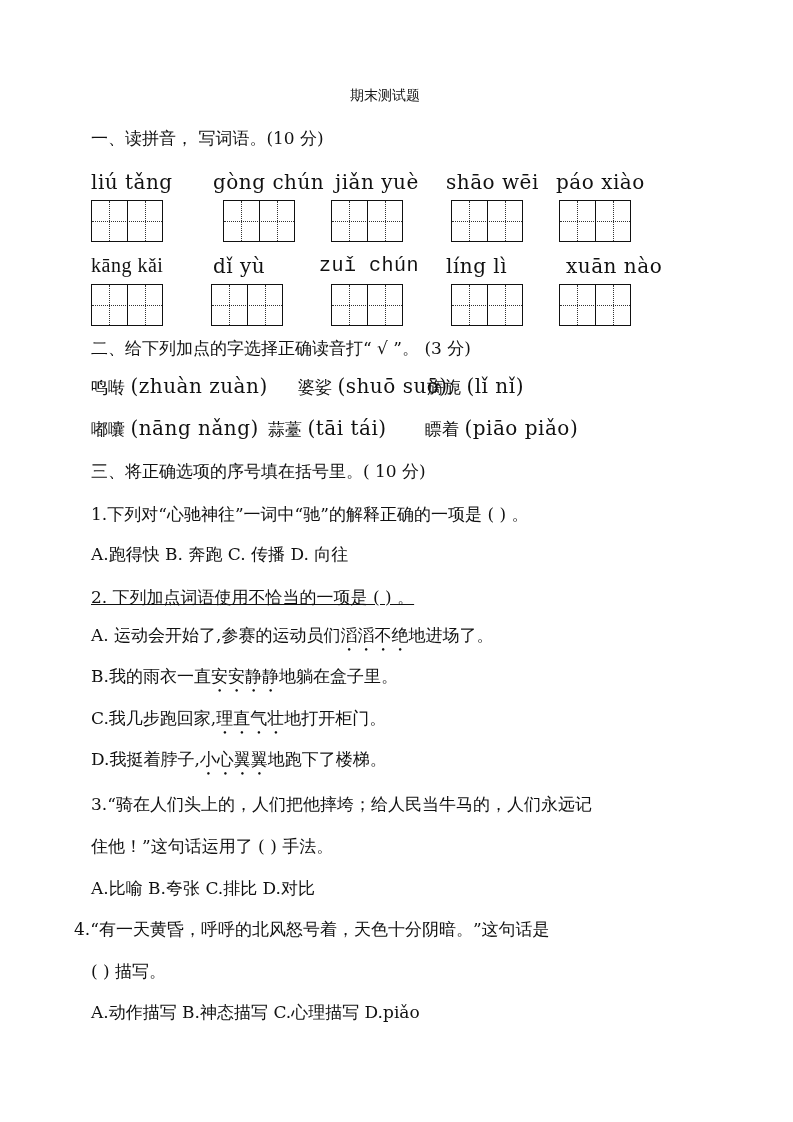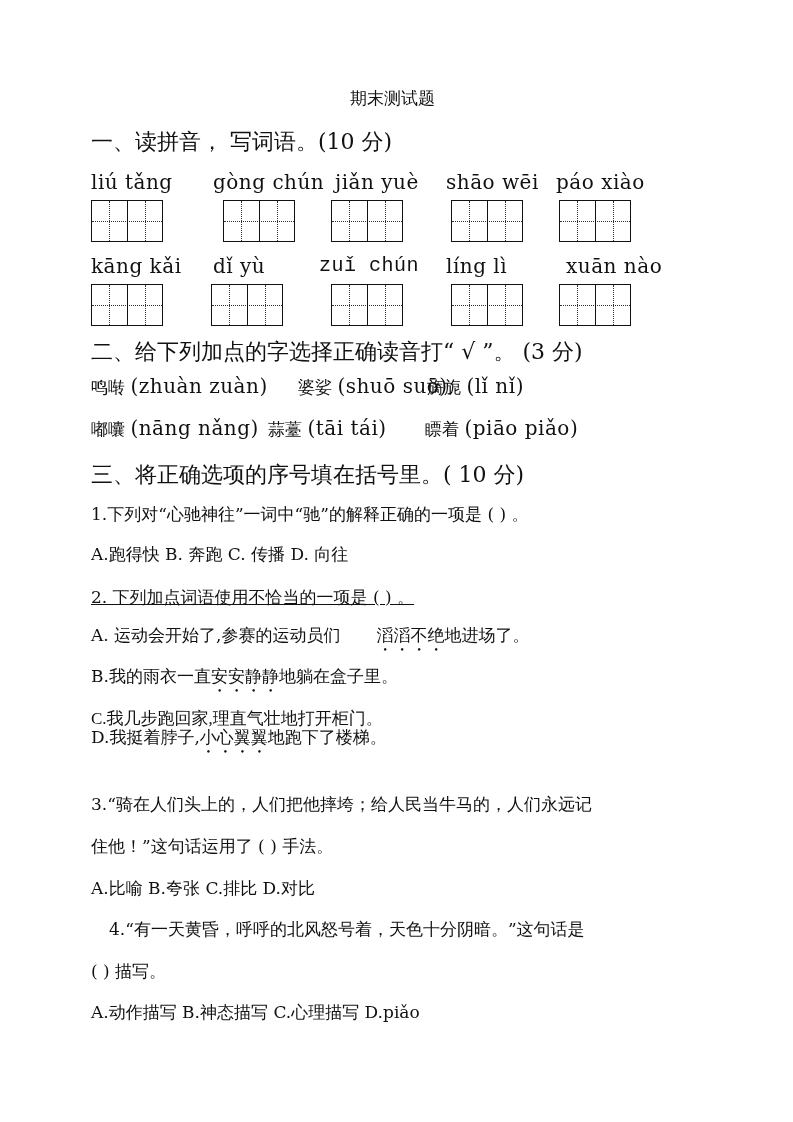--- a/index.html
+++ b/index.html
@@ -1,20 +1,20 @@
 <!DOCTYPE html>
 <html><head>
 <meta charset="utf-8">
 <style>
   html, body { margin:0; padding:0; background:#ffffff; }
   body { width:793px; height:1122px; position:relative; overflow:hidden;
          font-family: "DejaVu Serif", "Liberation Serif", serif; color:#111; }
   .abs { position:absolute; white-space:nowrap; }
-  .title { font-size:17px; }
-  .sec { font-size:22px; }
+  .title { font-size:14px; }
+  .sec { font-size:17px; }
   .py { font-family: "DejaVu Serif", "Liberation Serif", serif; font-size:20px; letter-spacing:0.5px; }
   .q { font-size:17px; }
   .box { position:absolute; width:72px; height:42px; border:1.5px solid #111; box-sizing:border-box; }
   .box .mid { position:absolute; left:35px; top:0; bottom:0; border-left:1.5px solid #111; }
   .box .h { position:absolute; left:0; right:0; top:50%; border-top:1px dotted #333; }
   .box .v1 { position:absolute; left:17px; top:0; bottom:0; border-left:1px dotted #333; }
   .box .v2 { position:absolute; left:53px; top:0; bottom:0; border-left:1px dotted #333; }
 </style>
 </head>
 <body>
@@ -53,21 +53,21 @@
     <div class="v2"></div>
     <div class="mid"></div>
   </div>
 <div class="box" style="left:559px; top:200px;">
     <div class="h"></div>
     <div class="v1"></div>
     <div class="v2"></div>
     <div class="mid"></div>
   </div>
 
-<div class="abs py" style="left:91px; top:254px;">kāng kǎi</div>
+<div class="abs py" style="left:91px; top:254px;font-family:Liberation Serif, serif;">kāng kǎi</div>
 <div class="abs py" style="left:213px; top:254px;">dǐ   yù</div>
 <div class="abs py" style="left:319px; top:254px;font-family:Liberation Mono, monospace;">zuǐ  chún</div>
 <div class="abs py" style="left:446px; top:254px;">líng  lì</div>
 <div class="abs py" style="left:566px; top:254px;">xuān nào</div>
 
 <div class="box" style="left:91px; top:284px;">
     <div class="h"></div>
     <div class="v1"></div>
     <div class="v2"></div>
     <div class="mid"></div>
@@ -124,31 +124,31 @@
   <span class="py">(piāo piǎo)</span>
 </div>
 
 <div class="abs sec" style="left:91px; top:460px;">三、将正确选项的序号填在括号里。( 10  分)</div>
 
 <div class="abs q" style="left:91px; top:503px;">1.下列对“心驰神往”一词中“驰”的解释正确的一项是 (     ) 。</div>
 <div class="abs q" style="left:91px; top:543px;">A.跑得快   B.  奔跑   C.  传播   D.  向往</div>
 
 <div class="abs q" style="left:91px; top:586px;text-decoration:underline;">2.  下列加点词语使用不恰当的一项是 (     ) 。</div>
 <div class="abs q" style="left:91px; top:624px;">
-  <span>A.  运动会开始了,参赛的运动员们</span><span class="dotted" style="text-emphasis: dot; text-emphasis-position: under; padding-left: 36px; -webkit-text-emphasis: dot; -webkit-text-emphasis-position: under;">滔滔不绝</span><span>地进场了。</span>
+  <span>A.  运动会开始了,参赛的运动员们</span><span class="dotted" style="text-emphasis: dot; text-emphasis-position: under; -webkit-text-emphasis: dot; -webkit-text-emphasis-position: under;">滔滔不绝</span><span>地进场了。</span>
 </div>
 <div class="abs q" style="left:91px; top:665px;">
   <span>B.我的雨衣一直</span><span style="text-emphasis: dot; text-emphasis-position: under; -webkit-text-emphasis: dot; -webkit-text-emphasis-position: under;">安安静静</span><span>地躺在盒子里。</span>
 </div>
-<div class="abs q" style="left:91px; top:707px;font-family:Liberation Serif, serif;">
+<div class="abs q" style="left:91px; top:707px;">
   <span>C.我几步跑回家,</span><span style="text-emphasis: dot; text-emphasis-position: under; -webkit-text-emphasis: dot; -webkit-text-emphasis-position: under;">理直气壮</span><span>地打开柜门。</span>
 </div>
-<div class="abs q" style="left:91px; top:726px;">
+<div class="abs q" style="left:91px; top:748px;">
   <span>D.我挺着脖子,</span><span style="text-emphasis: dot; text-emphasis-position: under; -webkit-text-emphasis: dot; -webkit-text-emphasis-position: under;">小心翼翼</span><span>地跑下了楼梯。</span>
 </div>
 
 <div class="abs q" style="left:91px; top:793px;">3.“骑在人们头上的，人们把他摔垮；给人民当牛马的，人们永远记</div>
 <div class="abs q" style="left:91px; top:835px;">住他！”这句话运用了 (     )  手法。</div>
 <div class="abs q" style="left:91px; top:877px;">A.比喻     B.夸张    C.排比   D.对比</div>
 
-<div class="abs q" style="left:109px; top:918px;">4.“有一天黄昏，呼呼的北风怒号着，天色十分阴暗。”这句话是</div>
+<div class="abs q" style="left:74px; top:918px;">4.“有一天黄昏，呼呼的北风怒号着，天色十分阴暗。”这句话是</div>
 <div class="abs q" style="left:91px; top:960px;"> (    ) 描写。</div>
 <div class="abs q" style="left:91px; top:1001px;">A.动作描写      B.神态描写       C.心理描写       D.piǎo</div>
 
 </body></html>

